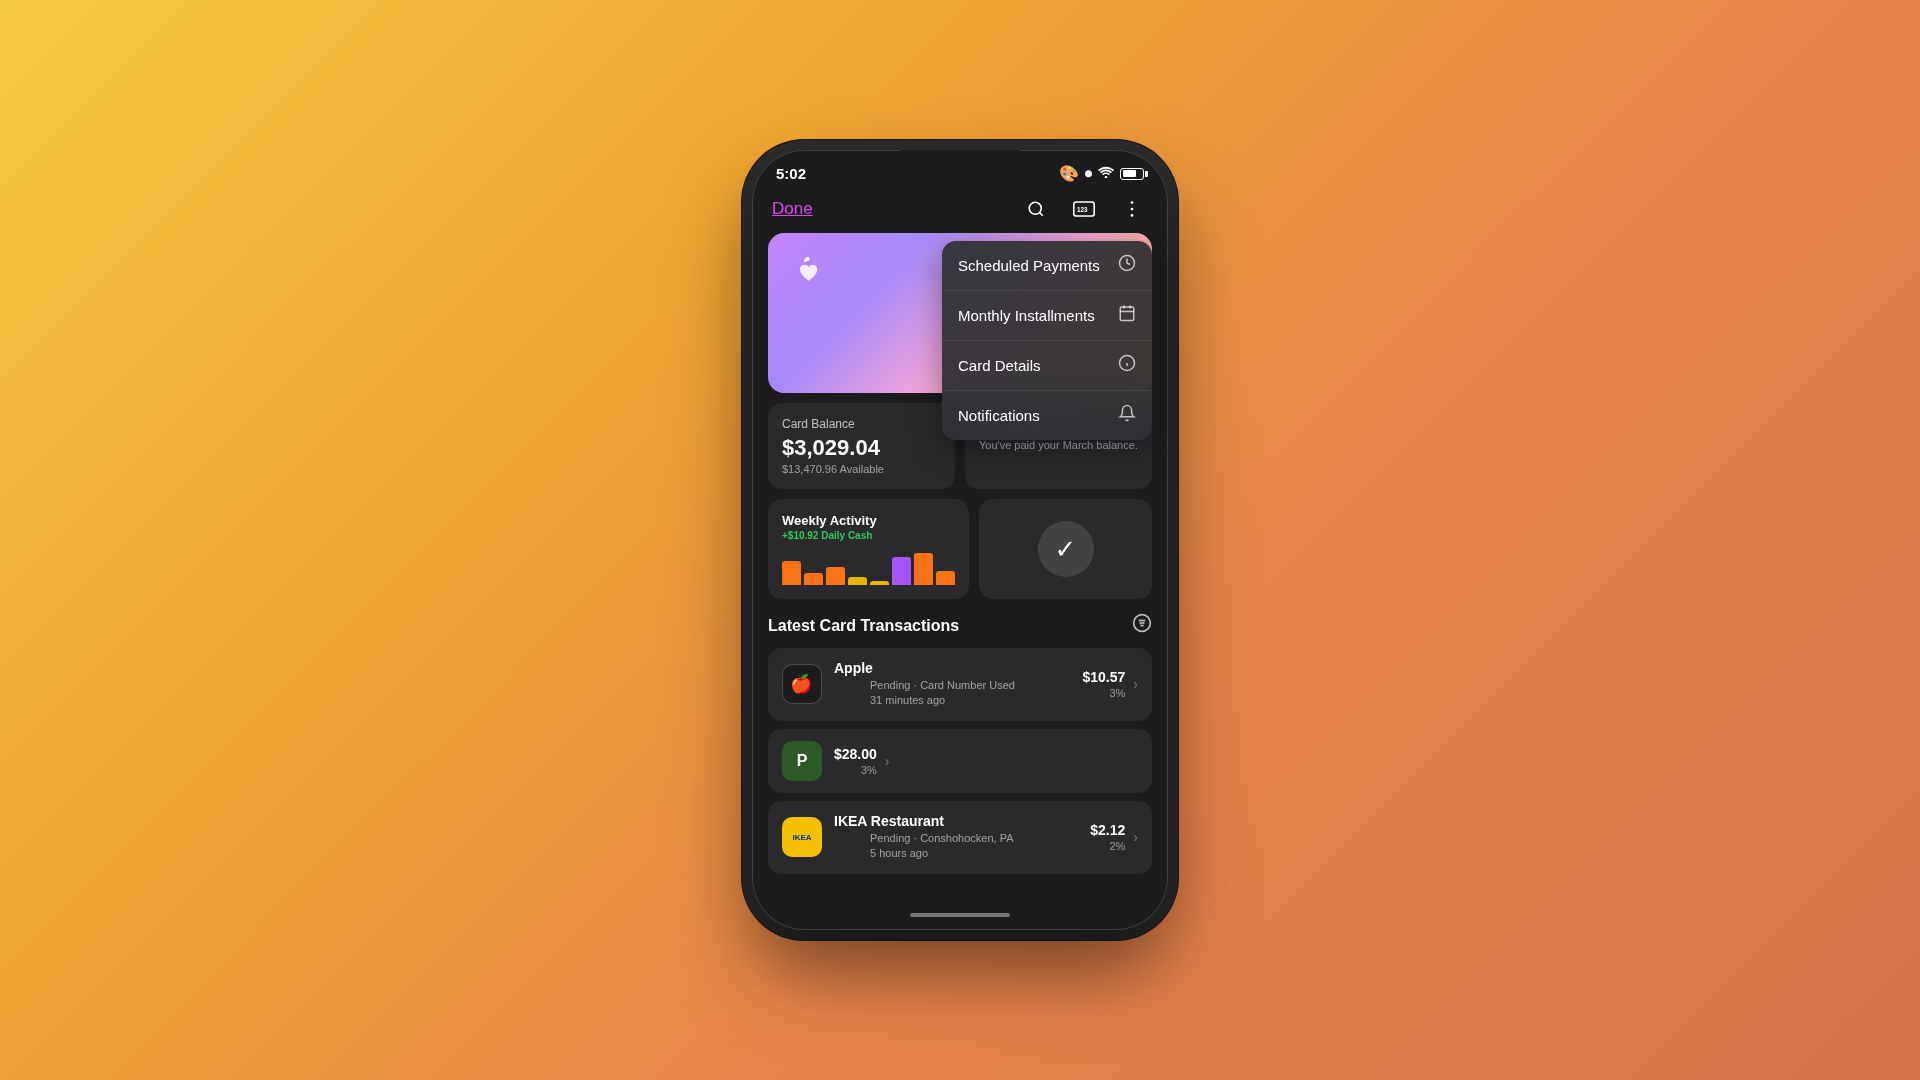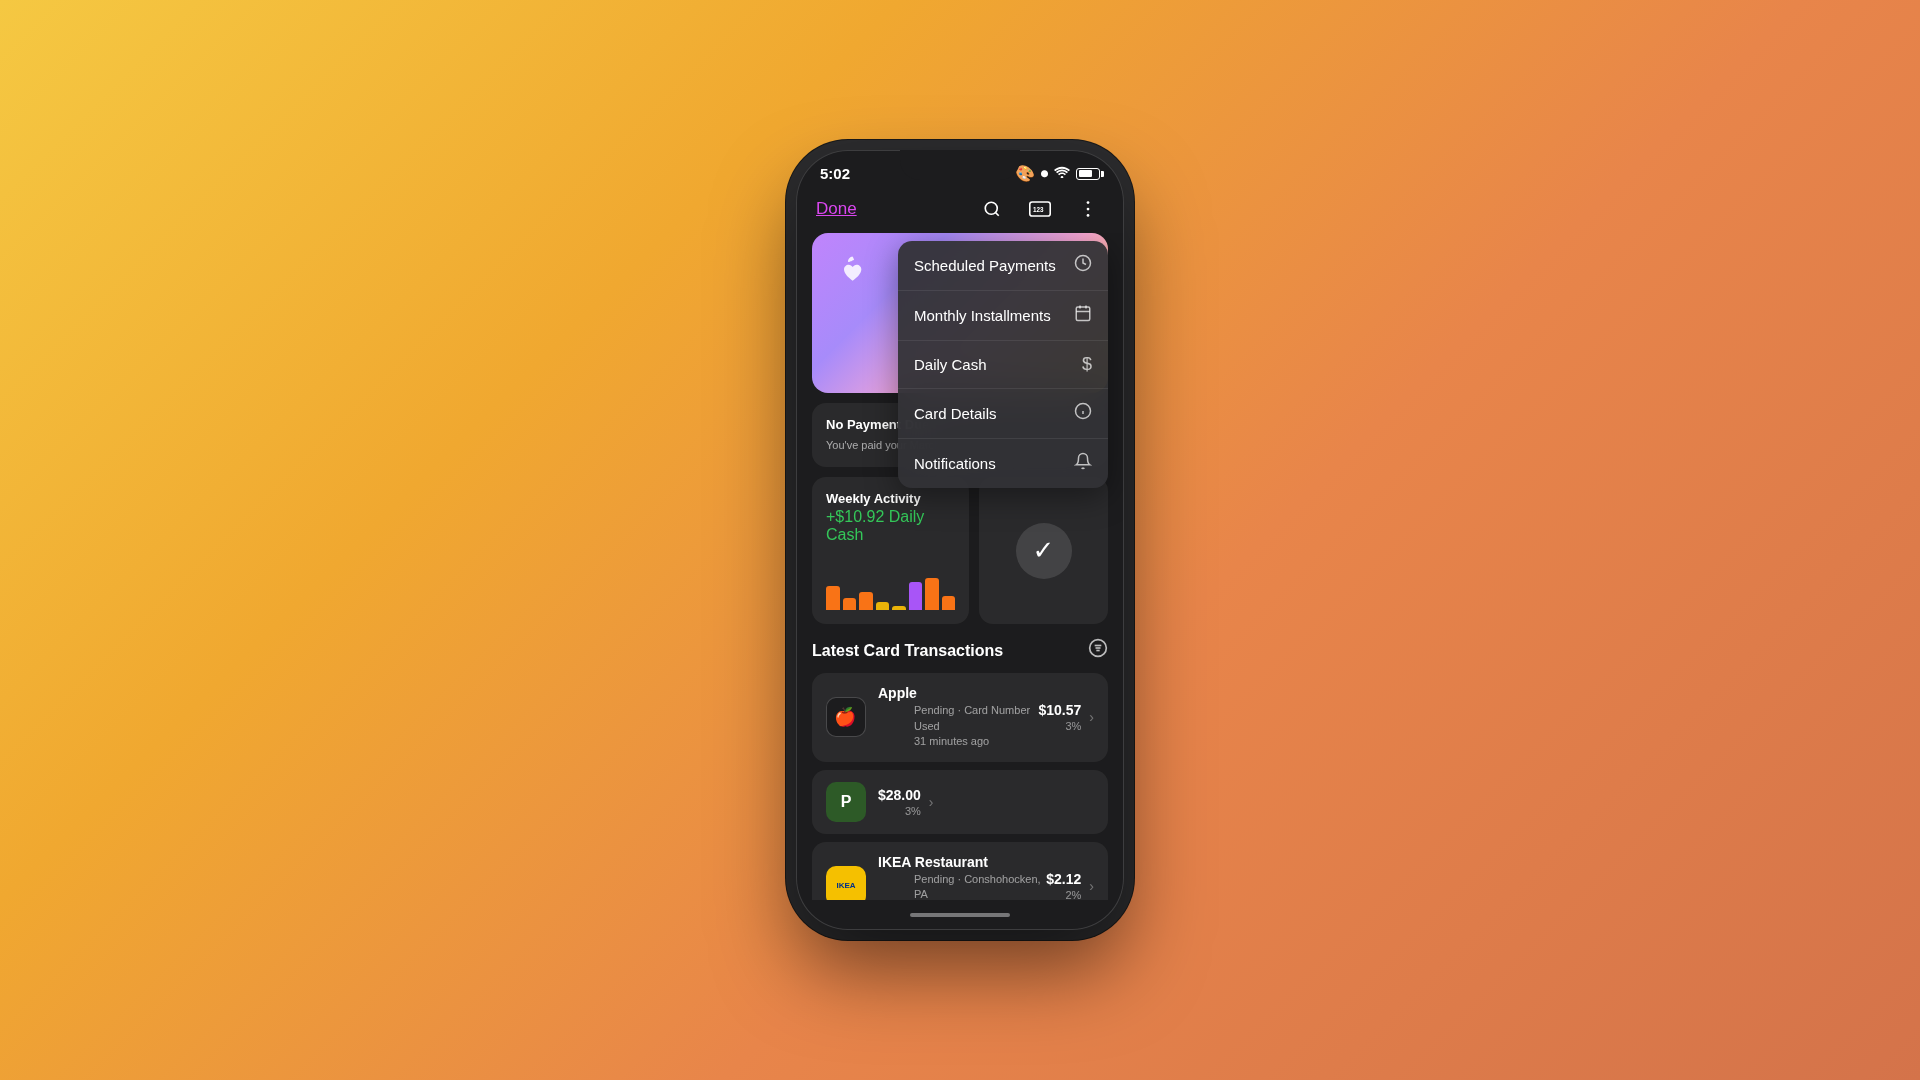--- a/index.html
+++ b/index.html
@@ -7,21 +7,21 @@
       width: 1920px;
       height: 1080px;
       background: linear-gradient(135deg, #f5c842 0%, #f0a830 30%, #e8854a 60%, #d4734a 100%);
       display: flex;
       align-items: center;
       justify-content: center;
       font-family: -apple-system, 'SF Pro Display', 'Helvetica Neue', sans-serif;
       overflow: hidden;
     }
     .phone-frame {
-      width: 328px;
+      width: 416px;
       height: 780px;
       background: #1c1c1e;
       border-radius: 52px;
       position: relative;
       box-shadow: 0 40px 80px rgba(0,0,0,0.5), inset 0 0 0 1px rgba(255,255,255,0.15), 0 0 0 10px #2c2c2e, 0 0 0 11px #1a1a1a;
       overflow: hidden;
       display: flex;
       flex-direction: column;
     }
     .phone-frame::before {
@@ -205,23 +205,24 @@
       border-radius: 14px;
       padding: 14px;
       color: white;
     }
     .weekly-title {
       font-size: 13px;
       font-weight: 600;
       margin-bottom: 2px;
     }
     .weekly-sub {
-      font-size: 16px;
+      font-size: 10px;
       color: #34c759;
-      margin-bottom: 26px;
+      margin-bottom: 4px;
+      font-weight: bold;
     }
     .bar-chart {
       display: flex;
       align-items: flex-end;
       gap: 3px;
       height: 40px;
     }
     .bar {
       flex: 1;
       border-radius: 3px 3px 0 0;
@@ -388,24 +389,20 @@
           <span class="dropdown-icon">
             <svg width="18" height="18" viewBox="0 0 24 24" fill="none" stroke="rgba(255,255,255,0.7)" stroke-width="2">
               <rect x="3" y="4" width="18" height="18" rx="2"></rect>
                 <line x1="16" y1="2" x2="16" y2="6"></line>
                 <line x1="8" y1="2" x2="8" y2="6"></line>
                 <line x1="3" y1="10" x2="21" y2="10"></line>
             </svg>
           </span>
         </div>
         <div class="dropdown-item">
-          <span>Daily Cash</span>
-          <span class="dropdown-icon" style="font-size:18px; color:rgba(255,255,255,0.7); font-weight:300;">$</span>
-        </div>
-        <div class="dropdown-item">
           <span>Card Details</span>
           <span class="dropdown-icon">
             <svg width="18" height="18" viewBox="0 0 24 24" fill="none" stroke="rgba(255,255,255,0.7)" stroke-width="2">
               <circle cx="12" cy="12" r="10"></circle>
                 <line x1="12" y1="8" x2="12" y2="8" stroke-width="3"></line>
                 <line x1="12" y1="12" x2="12" y2="16"></line>
             </svg>
           </span>
         </div>
         <div class="dropdown-item">
@@ -414,20 +411,25 @@
             <svg width="18" height="18" viewBox="0 0 24 24" fill="none" stroke="rgba(255,255,255,0.7)" stroke-width="2">
               <path d="M18 8A6 6 0 0 0 6 8c0 7-3 9-3 9h18s-3-2-3-9"></path>
                 <path d="M13.73 21a2 2 0 0 1-3.46 0"></path>
             </svg>
           </span>
         </div>
       </div>
     </div>
 
     <div class="balance-row">
+      <div class="balance-card">
+        <div class="balance-card-label">Card Balance</div>
+        <div class="balance-card-amount">$3,029.04</div>
+        <div class="balance-card-sub">$13,470.96 Available</div>
+      </div>
       <div class="no-payment-card">
         <div class="no-payment-title">No Payment Due</div>
         <div class="no-payment-sub">You've paid your March balance.</div>
       </div>
     </div>
 
     <div class="activity-row">
       <div class="weekly-card">
         <div class="weekly-title">Weekly Activity</div>
         <div class="weekly-sub">+$10.92 Daily Cash</div>

